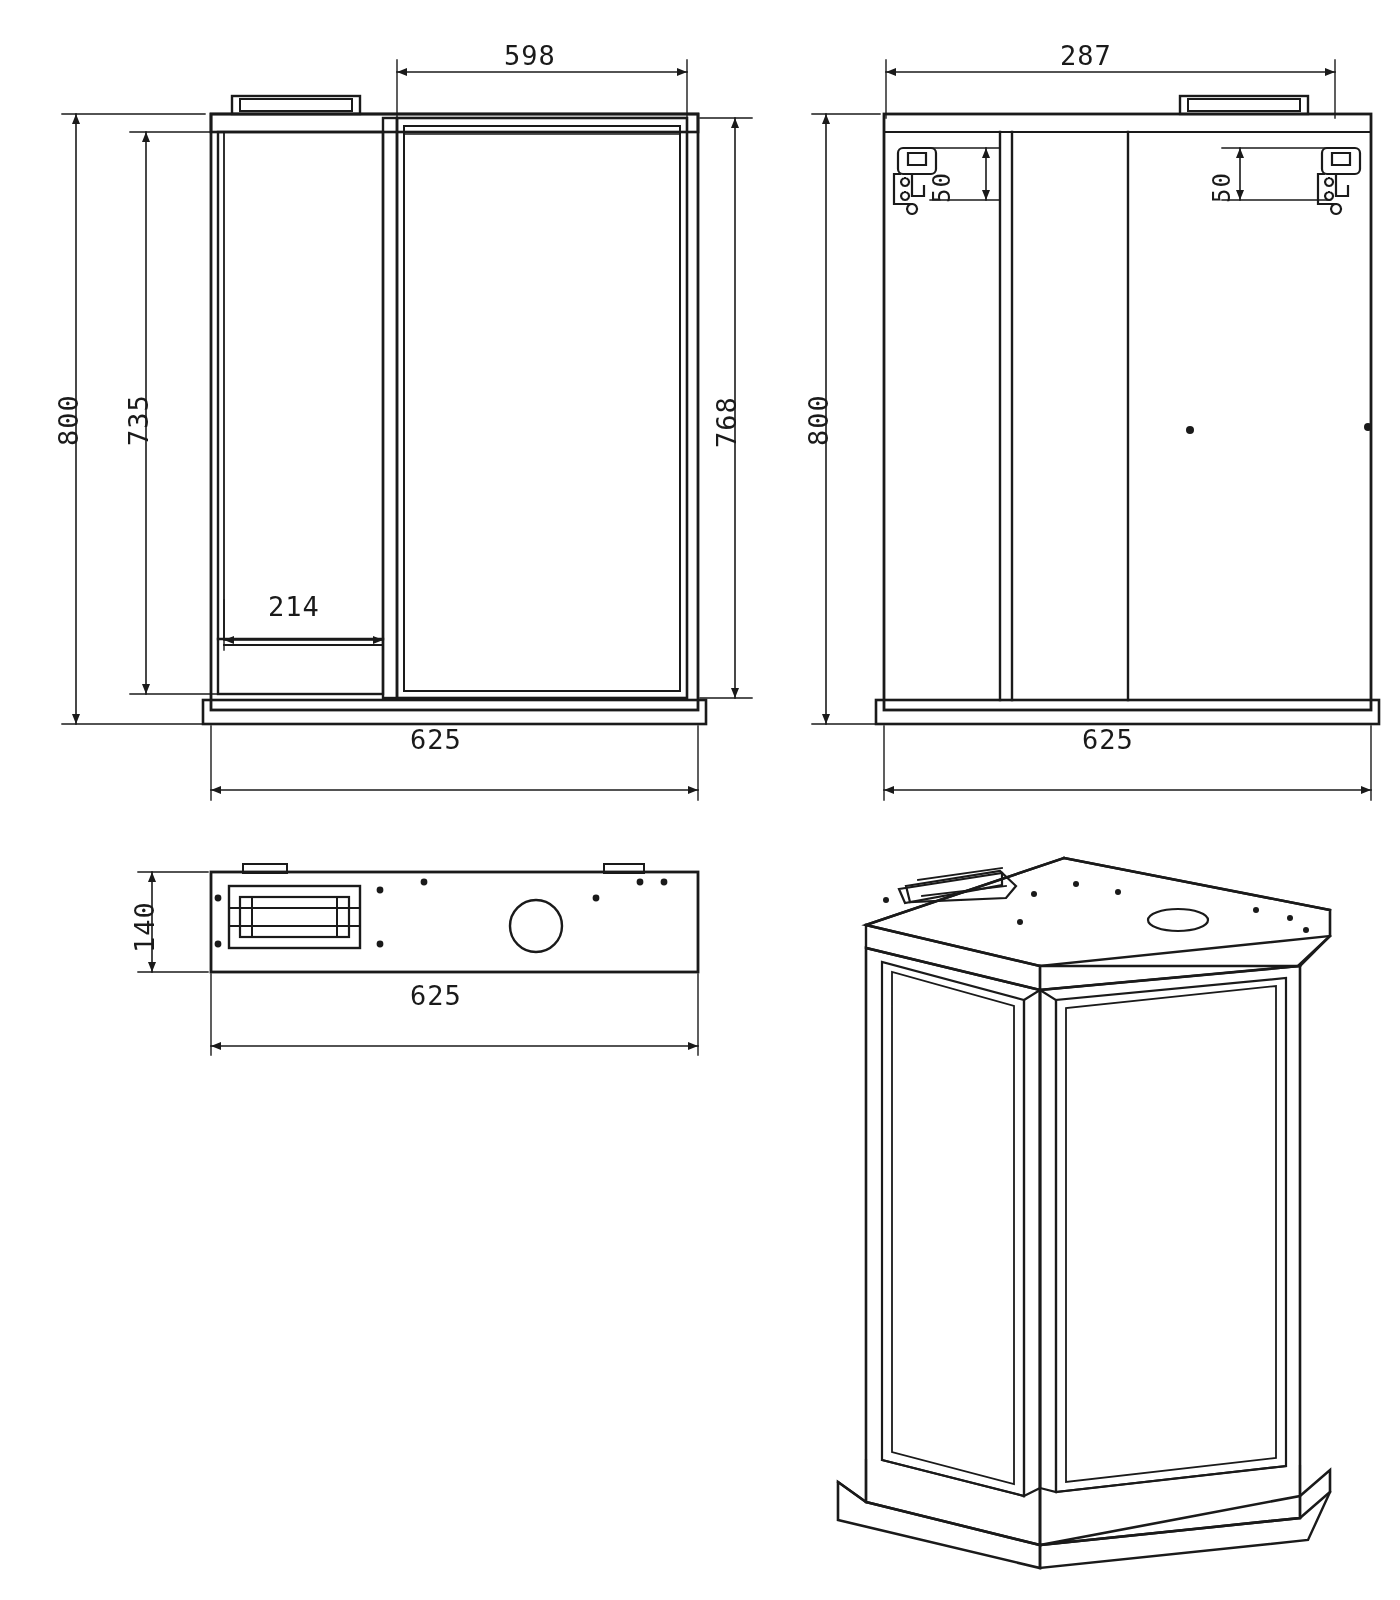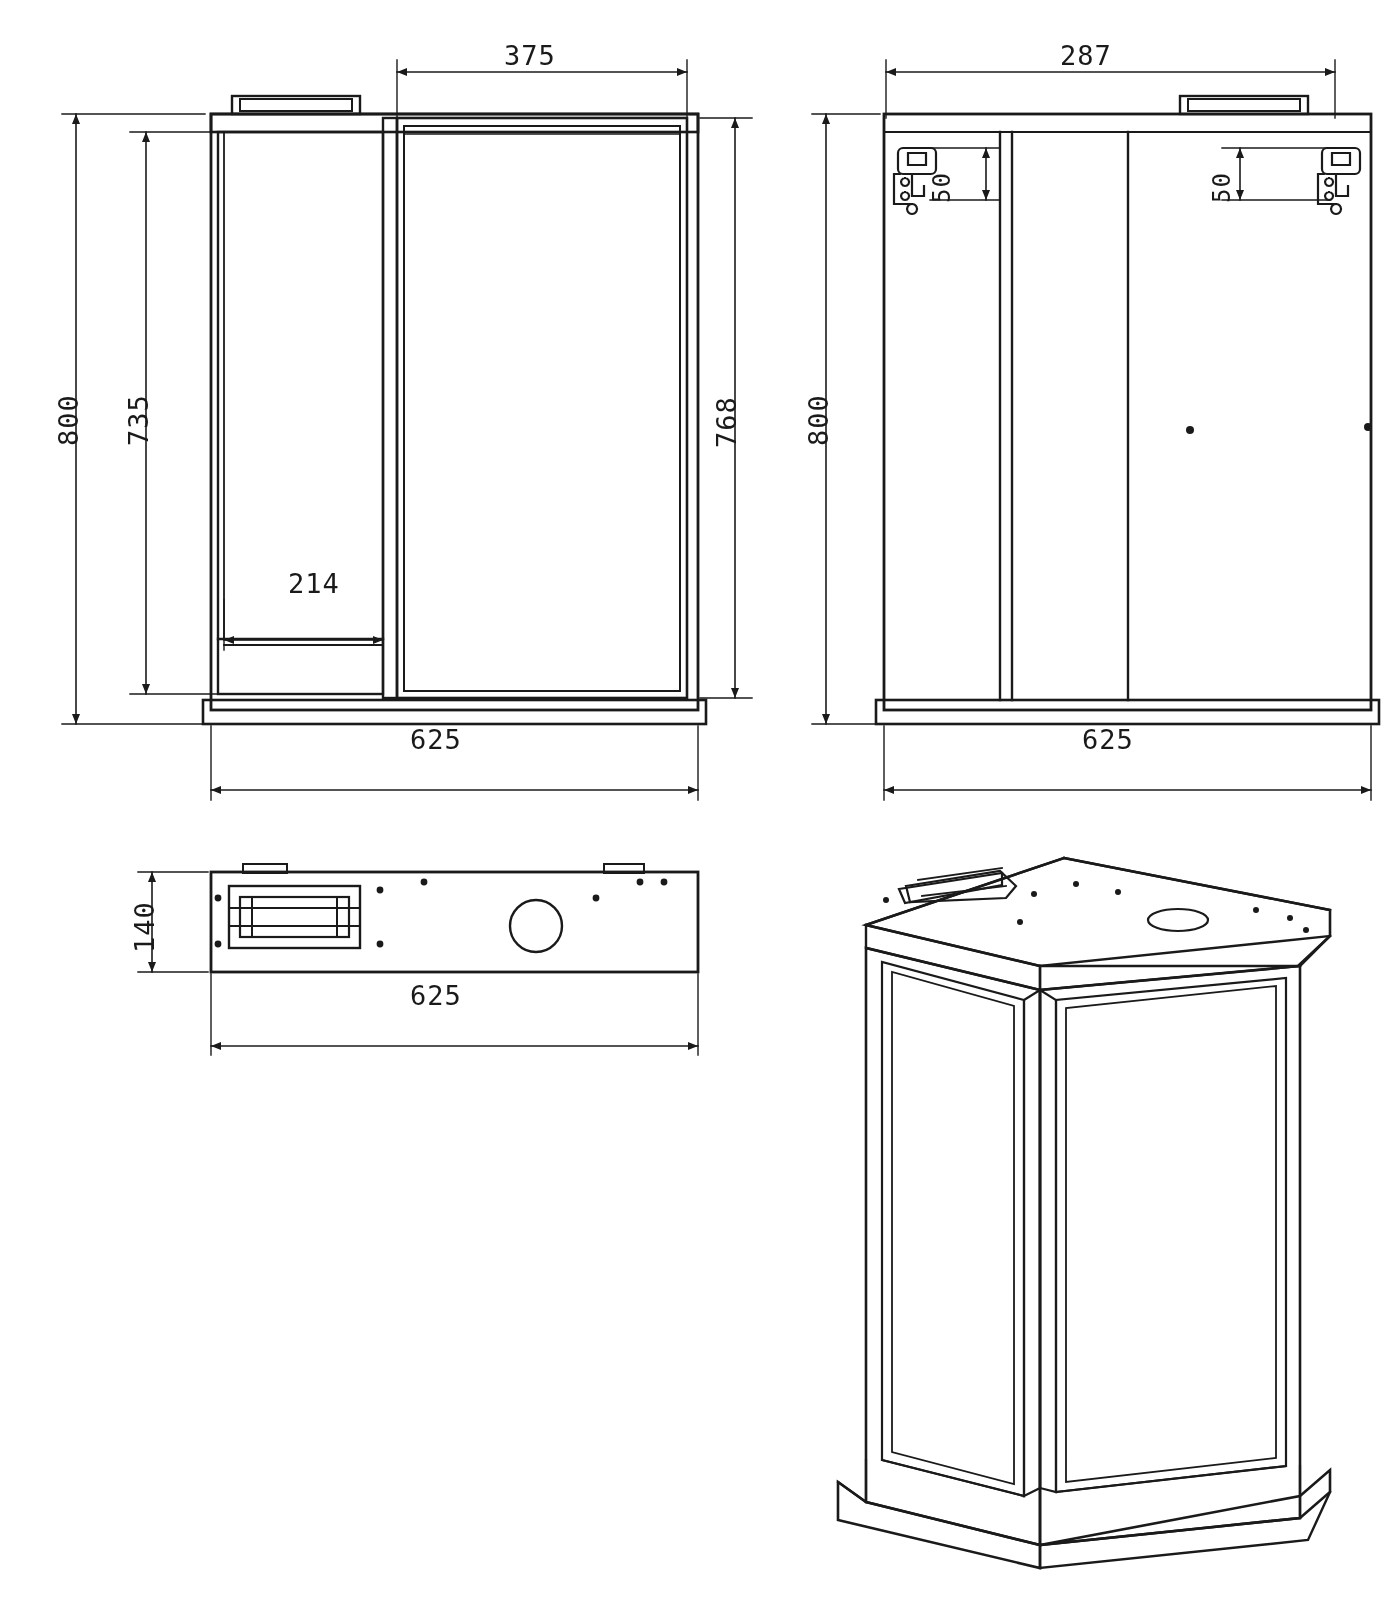--- a/index.html
+++ b/index.html
@@ -238,29 +238,29 @@
       <path d="M866,1460 L866,1502" stroke-width="2.2"></path>
       <path d="M1300,1466 L1300,1518" stroke-width="2.2"></path>
       <path d="M1024,1460 L1024,1496" stroke-width="2"></path>
       <path d="M882,1460 L1024,1496" stroke-width="2"></path>
       <path d="M1056,1492 L1286,1466" stroke-width="2"></path>
     </g>
 
   </g>
 </svg>
 
-<div class="dim-label" style="left:504px; top:42px;">375</div>
+<div class="dim-label" style="left:504px; top:42px;">598</div>
 
 <div class="dim-label vert" style="left:55px; top:446px;">800</div>
 
 <div class="dim-label vert" style="left:125px; top:446px;">735</div>
 
 <div class="dim-label vert" style="left:713px; top:448px;">768</div>
 
-<div class="dim-label" style="left:268px; top:570px;margin-left:20px;">214</div>
+<div class="dim-label" style="left:268px; top:593px;">214</div>
 
 <div class="dim-label" style="left:410px; top:726px;">625</div>
 
 <div class="dim-label" style="left:1060px; top:42px;">287</div>
 
 <div class="dim-label vert" style="left:805px; top:446px;">800</div>
 
 <div class="dim-label vert small" style="left:930px; top:203px;">50</div>
 
 <div class="dim-label vert small" style="left:1210px; top:203px;">50</div>

